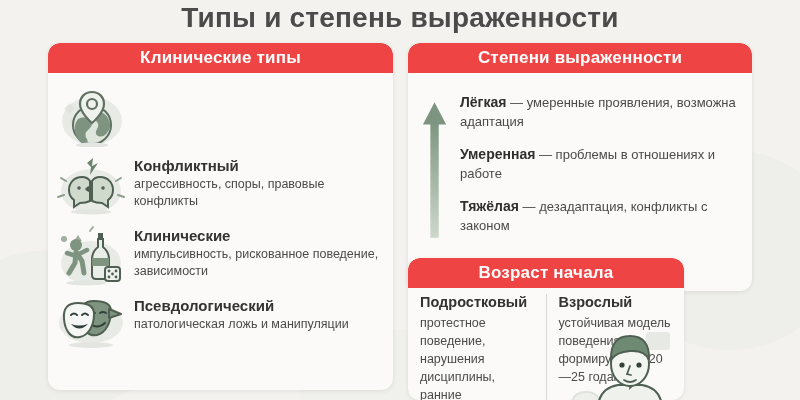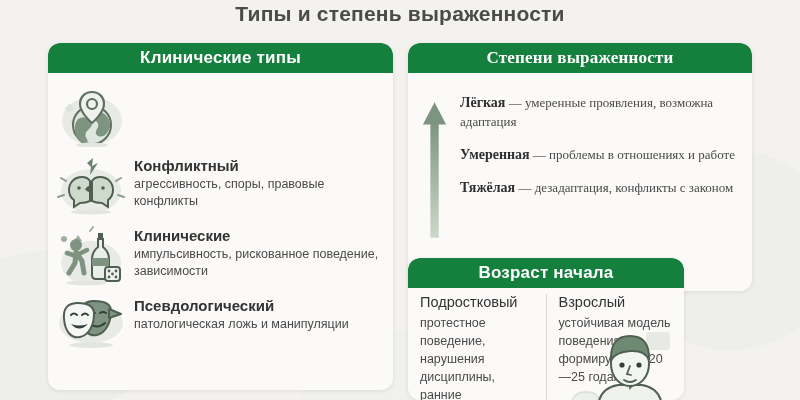--- a/index.html
+++ b/index.html
@@ -27,36 +27,36 @@
   .blob-a { left: -60px; top: 250px; width: 230px; height: 160px; }
   .blob-b { left: 620px; top: 150px; width: 220px; height: 200px; }
   .blob-c { left: 300px; top: 330px; width: 200px; height: 120px; background:#edeeea;}
 
   .page-title {
     position: absolute;
     top: 2px;
     left: 0;
     width: 800px;
     text-align: center;
-    font-size: 21px;
+    font-size: 28px;
     font-weight: bold;
     color: #4b4b4b;
     letter-spacing: .2px;
   }
 
   
   .panel {
     position: absolute;
     background: #fbfaf8;
     border-radius: 12px;
     box-shadow: 0 1px 4px rgba(90,95,85,.13);
     overflow: hidden;
   }
   .panel-header {
-    background: #15803d;
+    background: #ef4444;
     color: #ffffff;
     font-size: 17px;
     font-weight: bold;
     text-align: center;
     line-height: 30px;
     height: 30px;
     border-radius: 12px 12px 0 0;
     letter-spacing: .2px;
   }
   .panel-body { padding: 6px 10px 8px 10px; }
@@ -84,34 +84,34 @@
     color: #333333;
     margin-bottom: 2px;
   }
   .type-desc {
     font-size: 12.5px;
     line-height: 17px;
     color: #4a4a4a;
   }
 
   
-  #panel-severity { left: 408px; top: 43px; width: 344px; height: 248px; font-family: Liberation Serif, serif; }
+  #panel-severity { left: 408px; top: 43px; width: 344px; height: 248px; }
   .severity-wrap { display: flex; gap: 10px; padding: 16px 12px 0 14px; }
   .arrow-col { flex: 0 0 28px; padding-top: 6px; }
   .sev-list { flex: 1 1 auto; padding-top: 4px; }
   .sev-item { margin-bottom: 14px; font-size: 13px; line-height: 19px; color: #4a4a4a; }
   .sev-item:last-child { margin-bottom: 12px; }
   .sev-name { font-weight: bold; color: #2f2f2f; font-size: 14px; }
 
   
   #panel-age { left: 408px; top: 258px; width: 276px; height: 142px; }
   .age-cols { display: flex; padding: 6px 0 0 0; }
   .age-col { flex: 1 1 50%; padding: 0 12px; }
   .age-col.divider { border-left: 1px solid #d8d8d4; }
-  .age-title { font-size: 14.5px; font-weight: normal; color: #333333; margin-bottom: 4px; }
+  .age-title { font-size: 14.5px; font-weight: bold; color: #333333; margin-bottom: 4px; }
   .age-desc { font-size: 12.5px; line-height: 18px; color: #4a4a4a; }
 
   .person-icon { position: absolute; right: 4px; bottom: -6px; width: 92px; height: 76px; }
   .masks-bottom { position: absolute; left: 150px; bottom: -24px; width: 90px; height: 46px; opacity:.5; }
 </style>
 </head>
 <body>
 
 <div class="bg-blob blob-a"></div>
 <div class="bg-blob blob-b"></div>

